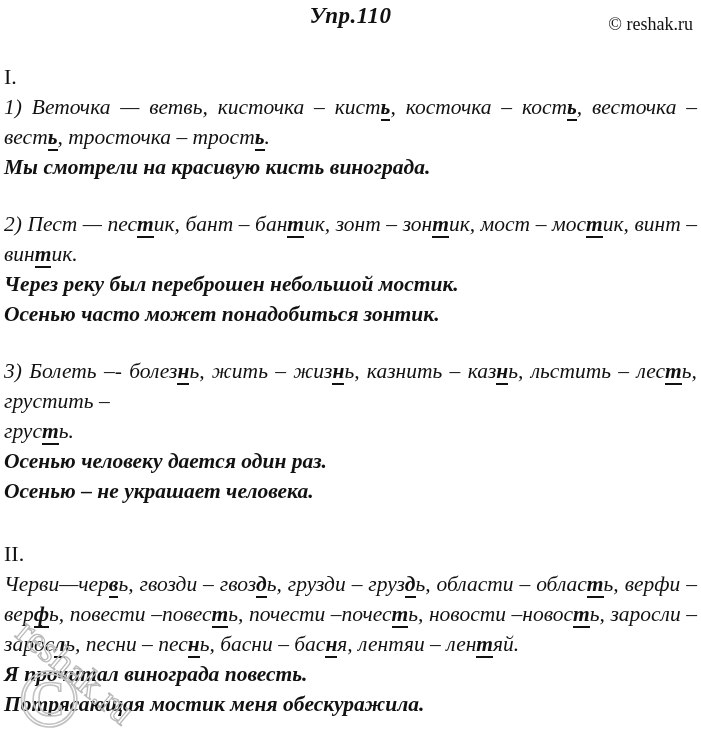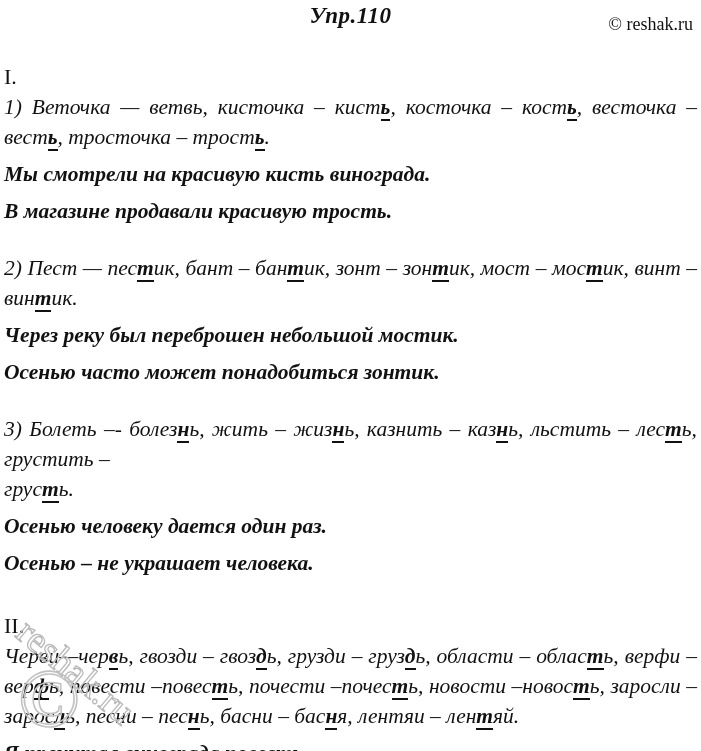--- a/index.html
+++ b/index.html
@@ -18,21 +18,21 @@
     position:absolute;right:4px;top:1px;
     font-size:18px;line-height:22px;font-weight:normal;font-style:normal;margin-top:9px;
   }
   .roman{margin-top:33px;font-size:22px;}
   .section-2{margin-top:32px;}
   p{margin:0;}
   .item{margin-top:27px;}
   .roman + .item{margin-top:0;}
   .pairs{text-align:justify;font-style:italic;}
   .hl{font-weight:bold;border-bottom:2.5px solid currentColor;}
-  .sent{font-weight:bold;font-style:italic;margin-top:7px;}
+  .sent{font-weight:bold;font-style:italic;}
   .watermark{
     position:absolute;left:0;top:588px;width:330px;height:163px;
     pointer-events:none;
   }
 </style>
 </head>
 <body>
 
 <div class="page">
 
@@ -40,21 +40,20 @@
     <div class="title">Упр.110</div>
     <div class="copyright">© reshak.ru</div>
   </div>
 
   <div class="section">
     <div class="roman">I.</div>
 
     <div class="item">
       <p class="pairs">1) Веточка — ветвь, кисточка – кист<span class="hl">ь</span>, косточка – кост<span class="hl">ь</span>, весточка – вест<span class="hl">ь</span>, тросточка – трост<span class="hl">ь</span>.</p>
       <p class="sent">Мы смотрели на красивую кисть винограда.</p>
-      <p class="sent">В магазине продавали красивую трость.</p>
     </div>
 
     <div class="item">
       <p class="pairs">2) Пест — пес<span class="hl">т</span>ик, бант – бан<span class="hl">т</span>ик, зонт – зон<span class="hl">т</span>ик, мост – мос<span class="hl">т</span>ик, винт – вин<span class="hl">т</span>ик.</p>
       <p class="sent">Через реку был переброшен небольшой мостик.</p>
       <p class="sent">Осенью часто может понадобиться зонтик.</p>
     </div>
 
     <div class="item">
       <p class="pairs">3) Болеть –- болез<span class="hl">н</span>ь, жить – жиз<span class="hl">н</span>ь, казнить – каз<span class="hl">н</span>ь, льстить – лес<span class="hl">т</span>ь, грустить –<br>грус<span class="hl">т</span>ь.</p>

